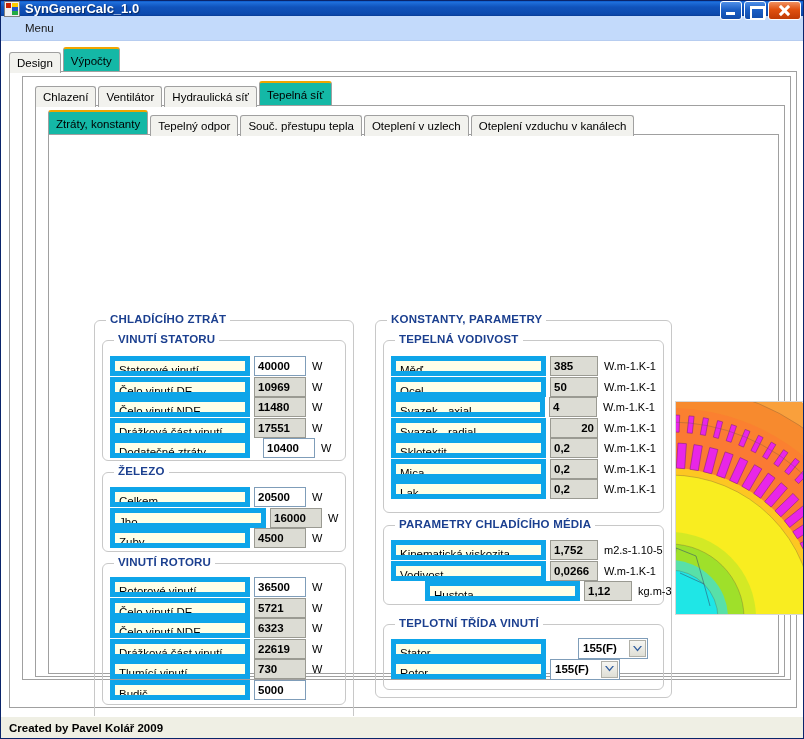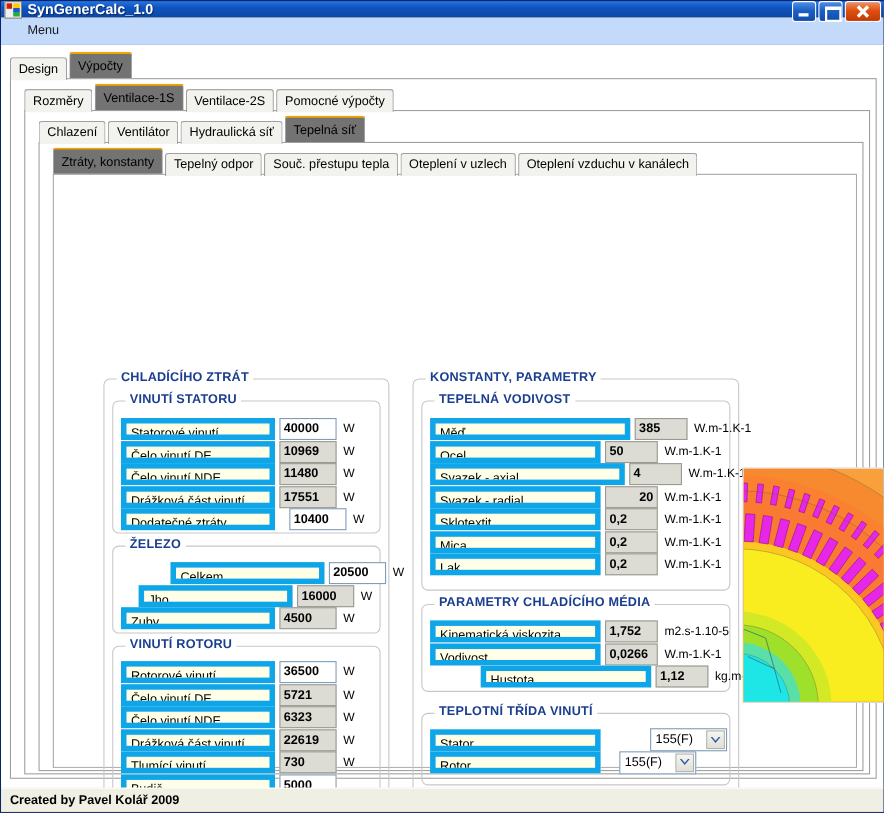--- a/index.html
+++ b/index.html
@@ -103,21 +103,21 @@
     font-size: 11.5px; color: #000000;
     background: #f2f2ee;
     border: 1px solid #a0a0a0;
     border-bottom: none;
     padding: 3px 7px 3px 7px;
     border-radius: 3px 3px 0 0;
     white-space: nowrap; line-height: 14px;
     position: relative; top: 2px;
   }
   .tab.sel {
-    background: #737373;
+    background: #14b8a6;
     border-top: 2px solid #f0a500;
     font-weight: normal;
     padding-top: 5px;
     top: 0; z-index: 3;
   }
   .tabpanel {
     border: 1px solid #a0a0a0;
     background: #ffffff;
     position: relative; z-index: 1;
   }
@@ -172,24 +172,24 @@
     padding: 0 3px; margin-left: 4px;
     background: #ffffff; white-space: nowrap; overflow: hidden;
   }
   .fv.ro { background: #dcdcd4; border: 1px solid #9a9a92; }
   .fu {
     margin-left: 6px; font-size: 11px; color: #000000; white-space: nowrap;
   }
 
   
   .cb {
-    height: 21px; margin-left: 17px;
+    height: 21px; margin-left: 4px;
     border: 1px solid #7f9db9; background: #ffffff;
     display: flex; align-items: center;
-    font-size: 11.5px; font-weight: normal; color: #000;
+    font-size: 11.5px; font-weight: bold; color: #000;
     padding-left: 4px; position: relative;
   }
   .cb .cbtxt { flex: 1 1 auto; line-height: 19px; }
   .cb .cbbtn {
     width: 17px; height: 17px; margin-right: 1px;
     background: linear-gradient(to bottom, #f6f6f2 0%, #dfdfd6 100%);
     border: 1px solid #b0b0a8;
     display: flex; align-items: center; justify-content: center;
     flex: 0 0 auto;
   }
@@ -241,26 +241,20 @@
 
     <div id="lvl1" class="tabstrip">
       <div class="tabrow">
         <div class="tab">Design</div>
         <div class="tab sel">Výpočty</div>
       </div>
 
       <div class="tabpanel">
 
         <div id="lvl2" class="tabstrip" style="padding-left:6px">
-          <div class="tabrow">
-            <div class="tab">Rozměry</div>
-            <div class="tab sel">Ventilace-1S</div>
-            <div class="tab">Ventilace-2S</div>
-            <div class="tab">Pomocné výpočty</div>
-          </div>
 
           <div class="tabpanel">
 
             <div id="lvl3" class="tabstrip" style="padding-left:6px">
               <div class="tabrow">
                 <div class="tab">Chlazení</div>
                 <div class="tab">Ventilátor</div>
                 <div class="tab">Hydraulická síť</div>
                 <div class="tab sel">Tepelná síť</div>
               </div>
@@ -311,27 +305,27 @@
                         <div class="row" style="left: 61px; top: 303px;">
                           <div class="fl" style="width: 140px;">Dodatečné ztráty</div>
                           <div class="fv" style="width: 52px; margin-left: 13px;">10400</div>
                           <div class="fu">W</div>
                         </div>
                         <div class="gb" style="left: 53px; top: 330px; width: 244px; height: 87px;">
                           <div class="gbbox"></div>
                           <div class="gbtitle">ŽELEZO</div>
                           <div class="gbinner"></div>
                         </div>
-                        <div class="row" style="left: 61px; top: 352px; margin-left: 45px;">
+                        <div class="row" style="left: 61px; top: 352px;">
                           <div class="fl" style="width: 140px;">Celkem</div>
                           <div class="fv" style="width: 52px;">20500</div>
                           <div class="fu">W</div>
                         </div>
                         <div class="row" style="left: 61px; top: 372.5px;">
-                          <div class="fl" style="width: 140px; margin-left: 16px;">Jho</div>
+                          <div class="fl" style="width: 156px;">Jho</div>
                           <div class="fv ro" style="width: 52px;">16000</div>
                           <div class="fu">W</div>
                         </div>
                         <div class="row" style="left: 61px; top: 393px;">
                           <div class="fl" style="width: 140px;">Zuby</div>
                           <div class="fv ro" style="width: 52px;">4500</div>
                           <div class="fu">W</div>
                         </div>
                         <div class="gb" style="left: 53px; top: 421px; width: 244px; height: 149px;">
                           <div class="gbbox"></div>
@@ -371,31 +365,31 @@
                           <div class="gbbox"></div>
                           <div class="gbtitle">KONSTANTY, PARAMETRY</div>
                           <div class="gbinner"></div>
                         </div>
                         <div class="gb" style="left: 334px; top: 198px; width: 281px; height: 180px;">
                           <div class="gbbox"></div>
                           <div class="gbtitle">TEPELNÁ VODIVOST</div>
                           <div class="gbinner"></div>
                         </div>
                         <div class="row" style="left: 342px; top: 221px;">
-                          <div class="fl" style="width: 182px;">Měď</div>
+                          <div class="fl" style="width: 155px;">Měď</div>
                           <div class="fv ro" style="width: 48px;">385</div>
                           <div class="fu">W.m-1.K-1</div>
                         </div>
                         <div class="row" style="left: 342px; top: 241.5px;">
                           <div class="fl" style="width: 155px;">Ocel</div>
                           <div class="fv ro" style="width: 48px;">50</div>
                           <div class="fu">W.m-1.K-1</div>
                         </div>
                         <div class="row" style="left: 342px; top: 262px;">
-                          <div class="fl" style="width: 177px;">Svazek - axial</div>
+                          <div class="fl" style="width: 154px;">Svazek - axial</div>
                           <div class="fv ro" style="width: 48px;">4</div>
                           <div class="fu">W.m-1.K-1</div>
                         </div>
                         <div class="row" style="left: 342px; top: 282.5px;">
                           <div class="fl" style="width: 155px;">Svazek - radial</div>
                           <div class="fv ro" style="width: 48px; text-align: right;">20</div>
                           <div class="fu">W.m-1.K-1</div>
                         </div>
                         <div class="row" style="left: 342px; top: 303px;">
                           <div class="fl" style="width: 155px;">Sklotextit</div>
@@ -420,21 +414,21 @@
                         <div class="row" style="left: 342px; top: 405px;">
                           <div class="fl" style="width: 155px;">Kinematická viskozita</div>
                           <div class="fv ro" style="width: 48px;">1,752</div>
                           <div class="fu">m2.s-1.10-5</div>
                         </div>
                         <div class="row" style="left: 342px; top: 425.5px;">
                           <div class="fl" style="width: 155px;">Vodivost</div>
                           <div class="fv ro" style="width: 48px;">0,0266</div>
                           <div class="fu">W.m-1.K-1</div>
                         </div>
-                        <div class="row" style="left: 354px; top: 446px; padding-left: 34px;">
+                        <div class="row" style="left: 342px; top: 446px; padding-left: 34px;">
                           <div class="fl" style="width: 155px;">Hustota</div>
                           <div class="fv ro" style="width: 48px;">1,12</div>
                           <div class="fu">kg.m-3</div>
                         </div>
                         <div class="gb" style="left: 334px; top: 482px; width: 281px; height: 73px;">
                           <div class="gbbox"></div>
                           <div class="gbtitle">TEPLOTNÍ TŘÍDA VINUTÍ</div>
                           <div class="gbinner"></div>
                         </div>
                         <div class="row" style="left: 342px; top: 503px; gap: 28px;">

